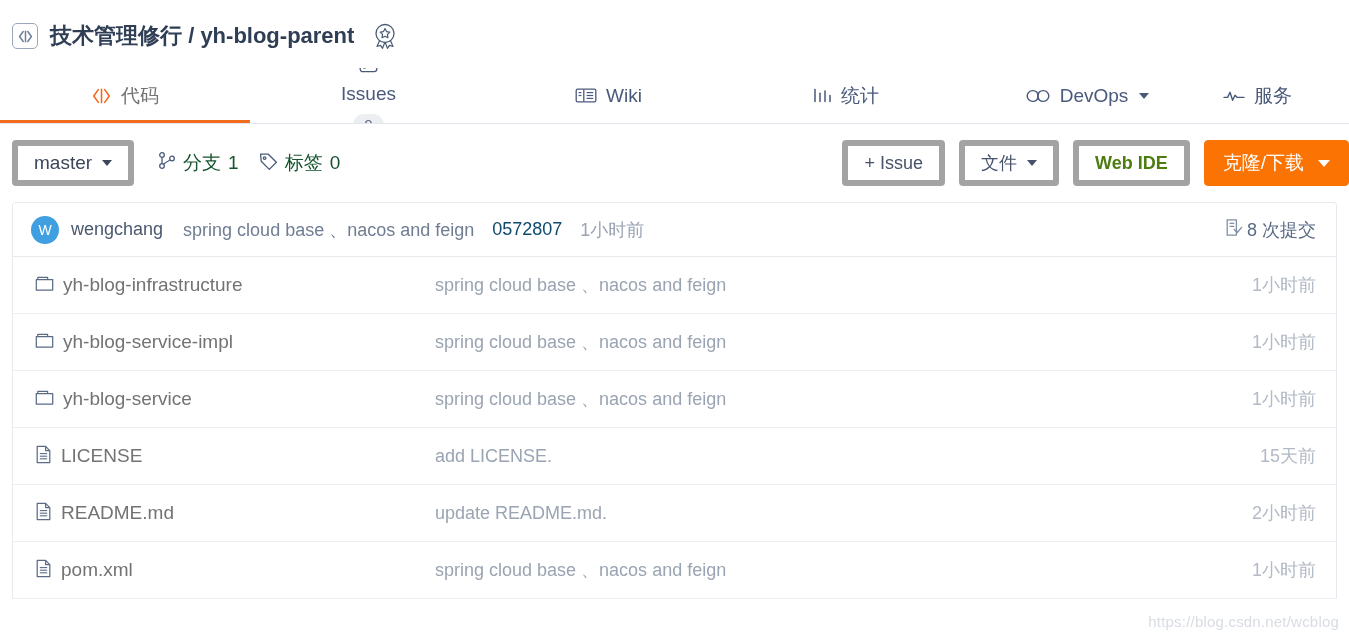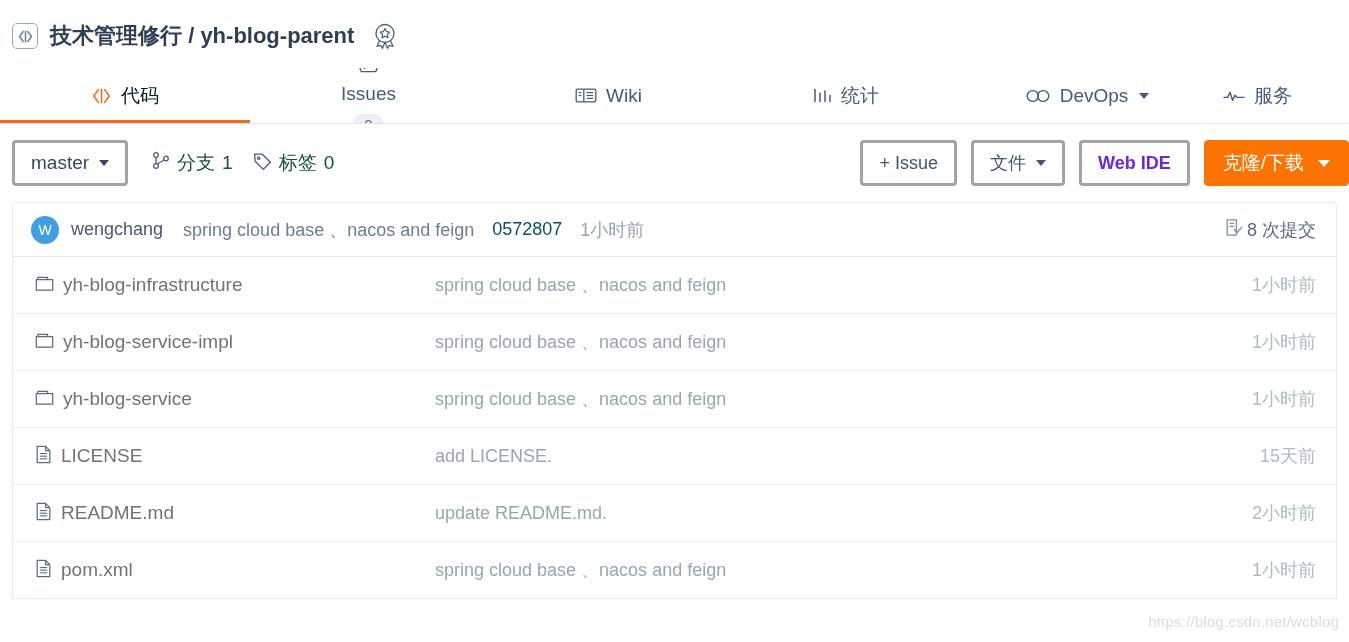--- a/index.html
+++ b/index.html
@@ -54,21 +54,21 @@
     justify-content: center;
     gap: 9px;
     font-size: 19px;
     color: #49597a;
     white-space: nowrap;
     position: relative;
     flex: 0 0 auto;
     cursor: pointer;
   }
   .tab .tab-ico { display: flex; align-items: center; }
-  .tab.active { color: #0f172a; }
+  .tab.active { color: #737373; }
   .tab.active .underline {
     position: absolute;
     left: 0; right: 0; bottom: -1px;
     height: 4px;
     background: #f36b1c;
   }
   .count-pill {
     background: #eceef1;
     color: #5d6b80;
     border-radius: 11px;
@@ -85,36 +85,36 @@
   }
 
   
   .toolbar {
     display: flex;
     align-items: center;
     height: 78px;
     padding: 0 0 0 12px;
   }
   .btn {
-    border: 3px solid #a3a3a3;
+    border: 6px solid #a3a3a3;
     background: #fff;
     border-radius: 4px;
     font-size: 18px;
     color: #46536b;
     padding: 0 16px;
     height: 46px;
     display: flex;
     align-items: center;
     gap: 8px;
     cursor: pointer;
     white-space: nowrap;
     font-family: inherit;
   }
   .btn.branch-select { font-size: 19px; color: #3c4759; }
-  .btn.bold { font-weight: bold; color: #6d28d9; }
+  .btn.bold { font-weight: bold; color: #4d7c0f; }
   .btn-primary {
     background: #fb7303;
     border: 1px solid #fb7303;
     color: #ffffff;
     font-size: 19px;
     border-radius: 4px;
     height: 46px;
     padding: 0 18px;
     display: flex;
     align-items: center;

